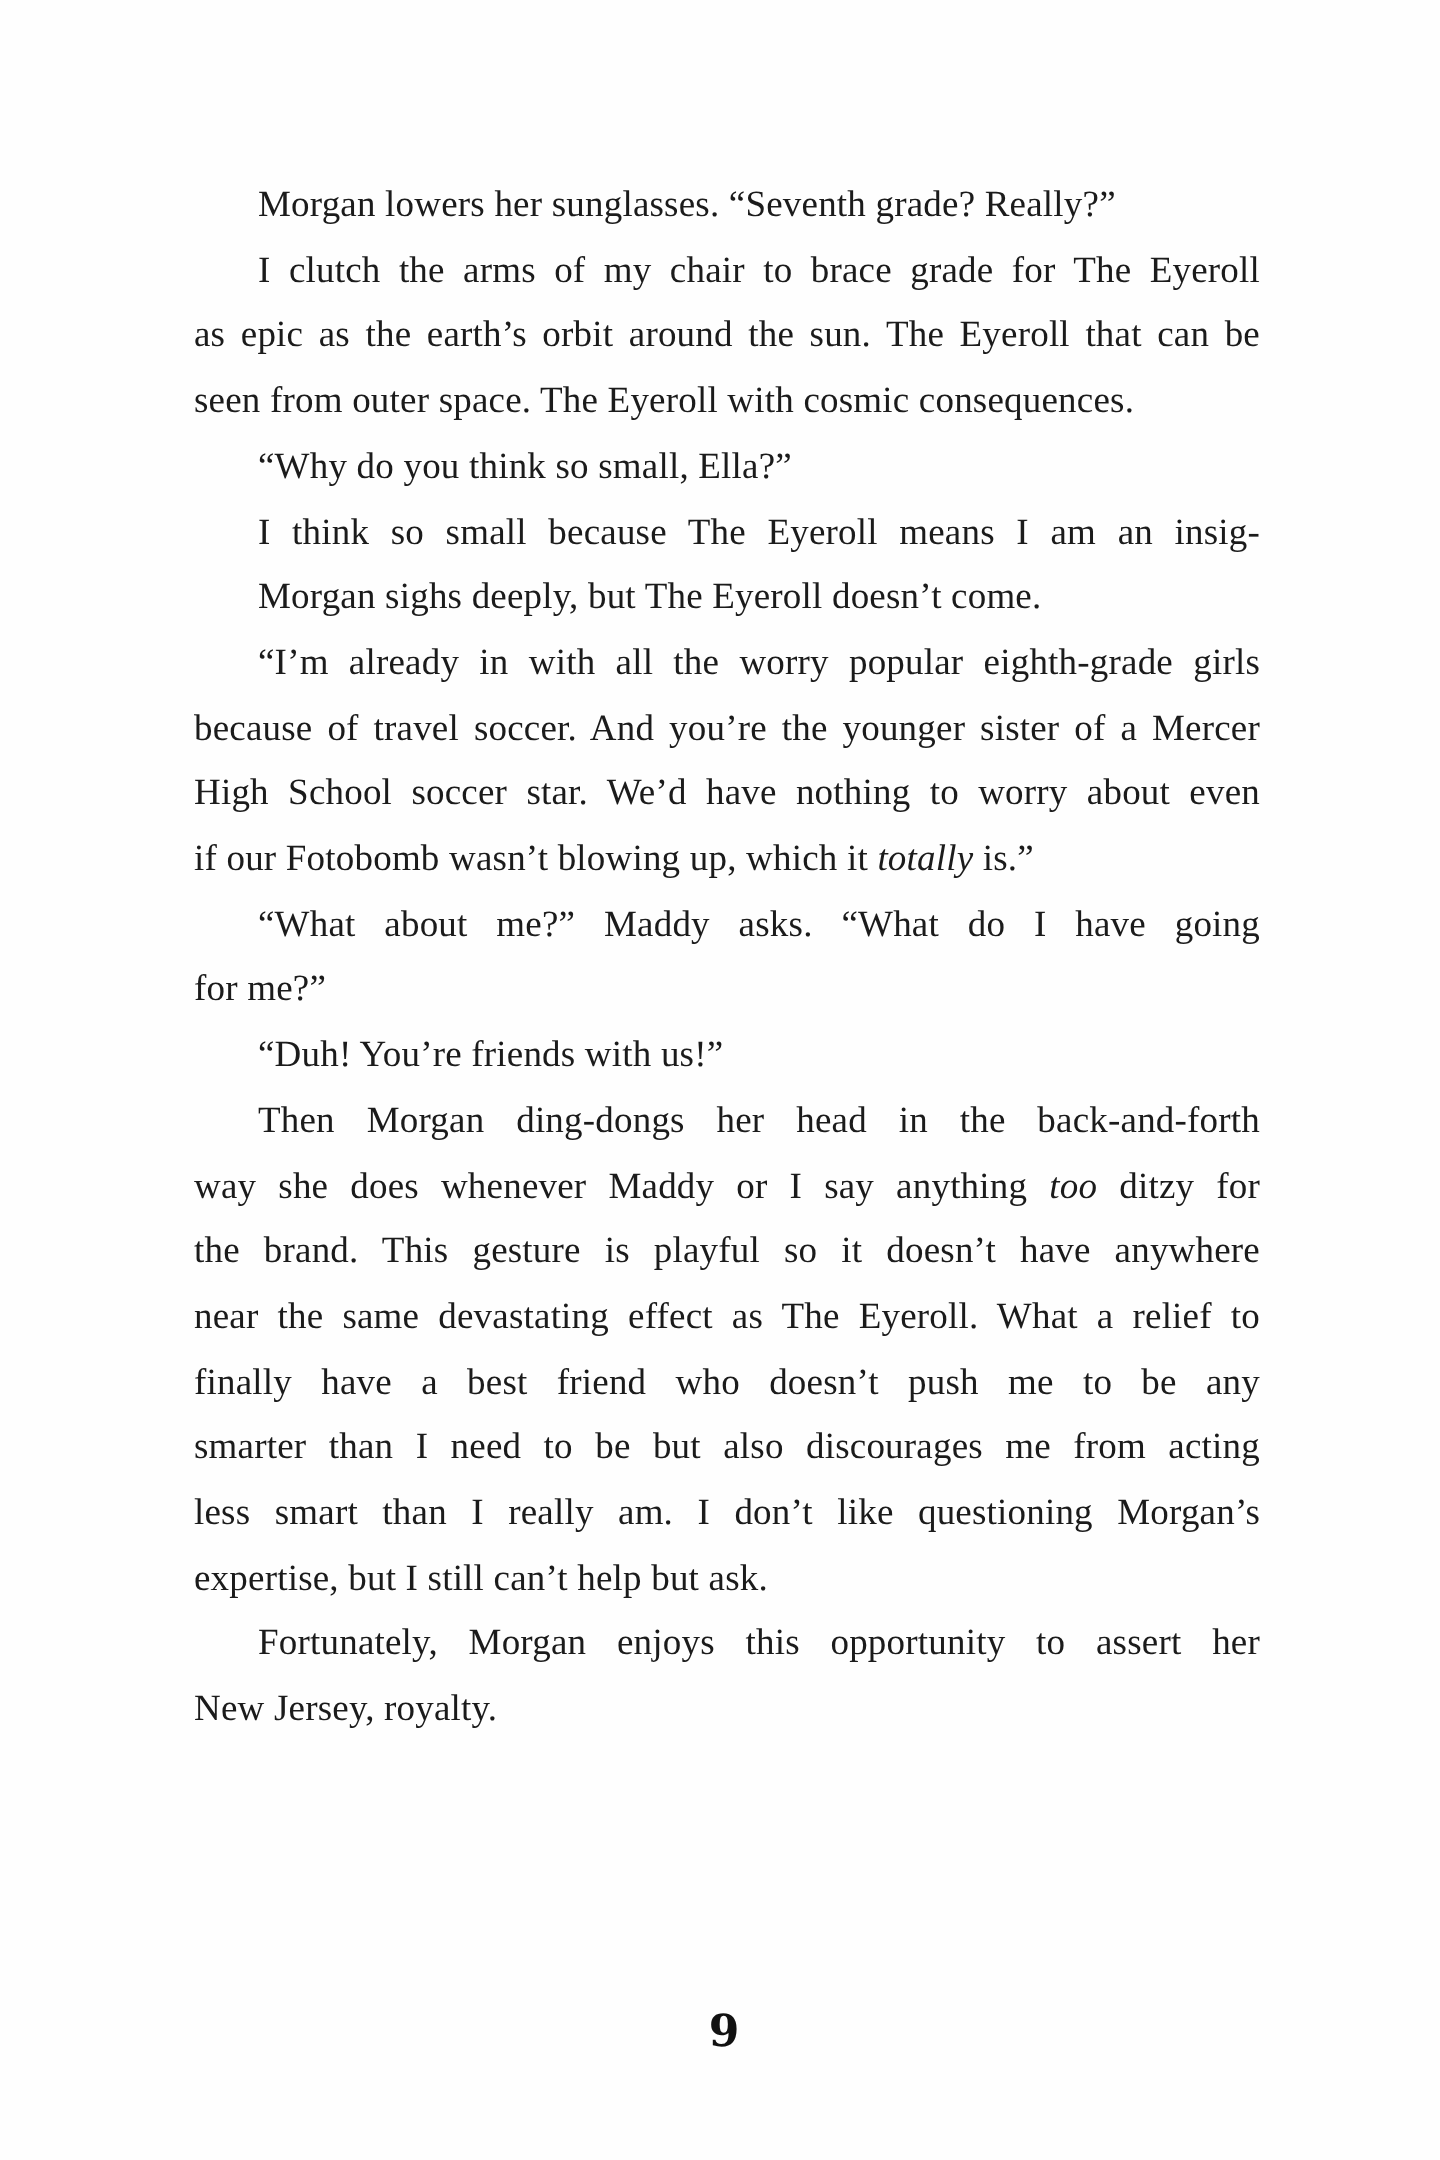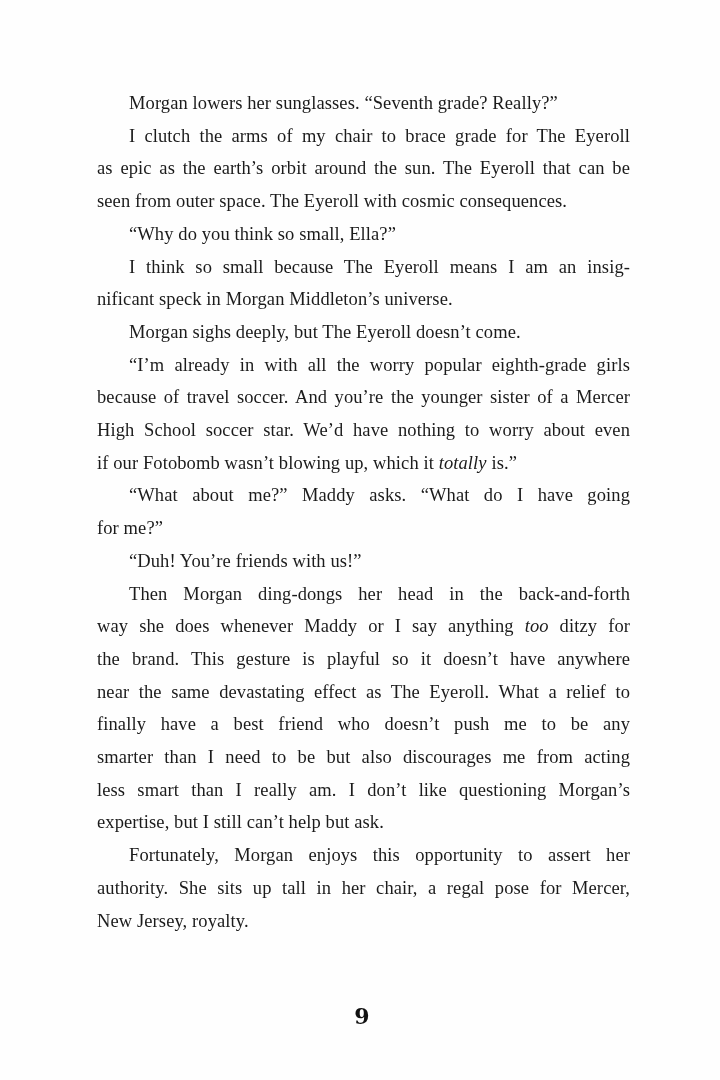--- a/index.html
+++ b/index.html
@@ -54,35 +54,33 @@
 <body>
 
 <div class="page">
   <div class="text-block">
       <div class="line indent"><span class="">Morgan lowers her sunglasses. “Seventh grade? Really?”</span></div>
       <div class="line indent justify"><span class="">I clutch the arms of my chair to brace grade for The Eyeroll</span></div>
       <div class="line justify"><span class="">as epic as the earth’s orbit around the sun. The Eyeroll that can be</span></div>
       <div class="line"><span class="">seen from outer space. The Eyeroll with cosmic consequences.</span></div>
       <div class="line indent"><span class="">“Why do you think so small, Ella?”</span></div>
       <div class="line indent justify"><span class="">I think so small because The Eyeroll means I am an insig-</span></div>
-      <div class="line"><span class="">nificant speck in Morgan Middleton’s universe.</span></div>
       <div class="line indent"><span class="">Morgan sighs deeply, but The Eyeroll doesn’t come.</span></div>
       <div class="line indent justify"><span class="">“I’m already in with all the worry popular eighth-grade girls</span></div>
       <div class="line justify"><span class="">because of travel soccer. And you’re the younger sister of a Mercer</span></div>
       <div class="line justify"><span class="">High School soccer star. We’d have nothing to worry about even</span></div>
       <div class="line"><span class="">if our Fotobomb wasn’t blowing up, which it </span><span class="italic">totally</span><span class=""> is.”</span></div>
       <div class="line indent justify"><span class="">“What about me?” Maddy asks. “What do I have going</span></div>
       <div class="line"><span class="">for me?”</span></div>
       <div class="line indent"><span class="">“Duh! You’re friends with us!”</span></div>
       <div class="line indent justify"><span class="">Then Morgan ding-dongs her head in the back-and-forth</span></div>
       <div class="line justify"><span class="">way she does whenever Maddy or I say anything </span><span class="italic">too</span><span class=""> ditzy for</span></div>
       <div class="line justify"><span class="">the brand. This gesture is playful so it doesn’t have anywhere</span></div>
       <div class="line justify"><span class="">near the same devastating effect as The Eyeroll. What a relief to</span></div>
       <div class="line justify"><span class="">finally have a best friend who doesn’t push me to be any</span></div>
       <div class="line justify"><span class="">smarter than I need to be but also discourages me from acting</span></div>
       <div class="line justify"><span class="">less smart than I really am. I don’t like questioning Morgan’s</span></div>
       <div class="line"><span class="">expertise, but I still can’t help but ask.</span></div>
       <div class="line indent justify"><span class="">Fortunately, Morgan enjoys this opportunity to assert her</span></div>
-      <div class="line justify"><span class="">authority. She sits up tall in her chair, a regal pose for Mercer,</span></div>
       <div class="line"><span class="">New Jersey, royalty.</span></div>
     </div>
   <div class="folio">9</div>
 </div>
 
 </body></html>

